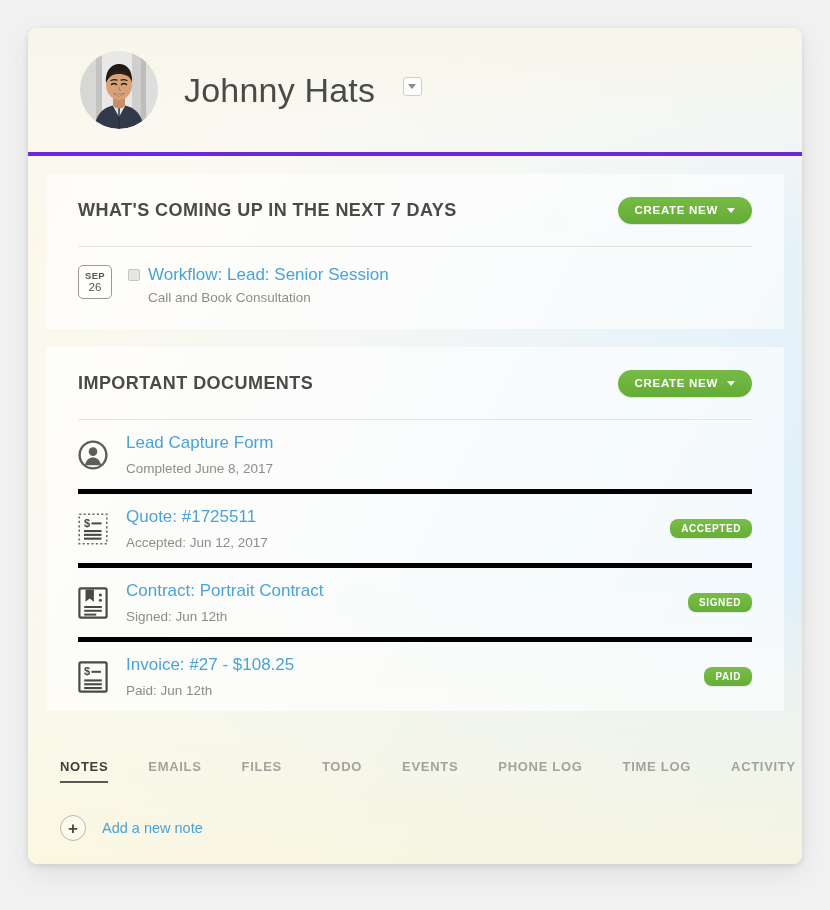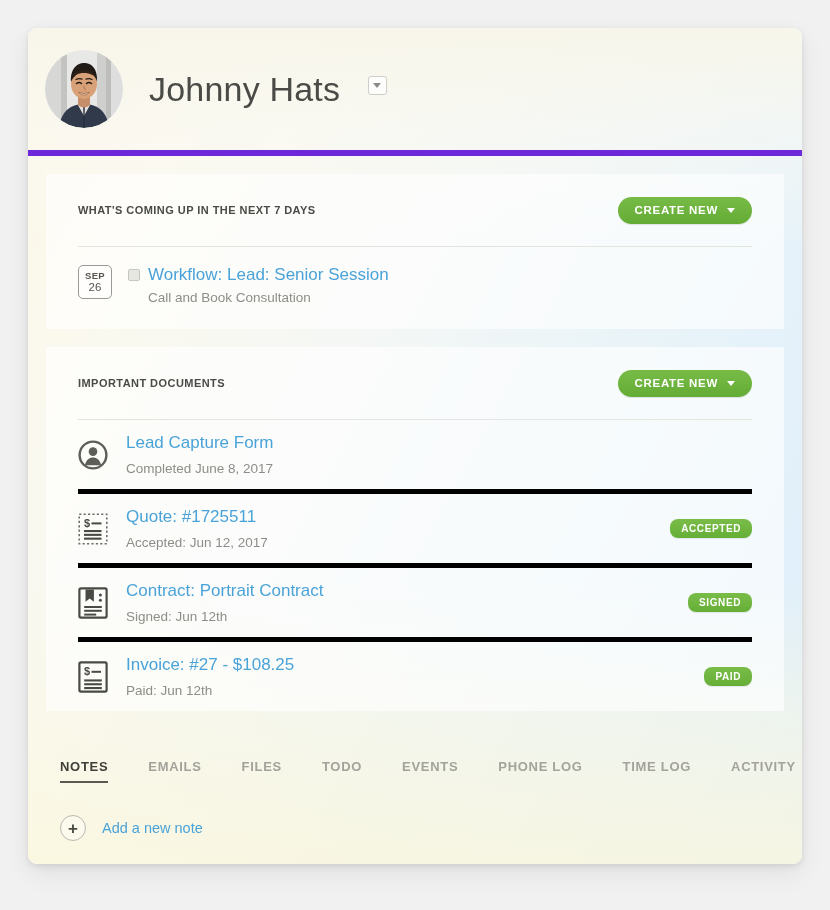--- a/index.html
+++ b/index.html
@@ -56,24 +56,24 @@
   }
   .app-inner {
     position: relative;
     z-index: 2;
     height: 100%;
   }
 
   
   .header {
     height: 128px;
-    padding: 0 17px;
-    display: flex;
-    align-items: center;
-    border-bottom: 6px solid #6d28d9;
+    padding: 0 52px;
+    display: flex;
+    align-items: center;
+    border-bottom: 4px solid #6d28d9;
     box-sizing: border-box;
   }
   .avatar {
     width: 78px;
     height: 78px;
     border-radius: 50%;
     overflow: hidden;
     flex: 0 0 auto;
     background: #e9e9e7;
     position: relative;
@@ -118,21 +118,21 @@
   }
   .panel-pad { padding: 0 32px; }
 
   .panel-head {
     display: flex;
     align-items: center;
     justify-content: space-between;
     height: 72px;
   }
   .panel-title {
-    font-size: 11px;
+    font-size: 18px;
     font-weight: bold;
     letter-spacing: .45px;
     color: #4a4a46;
     text-transform: uppercase;
   }
 
   .btn-green {
     background: linear-gradient(to bottom, #77bb46, #64ac35);
     color: #ffffff;
     border: none;

